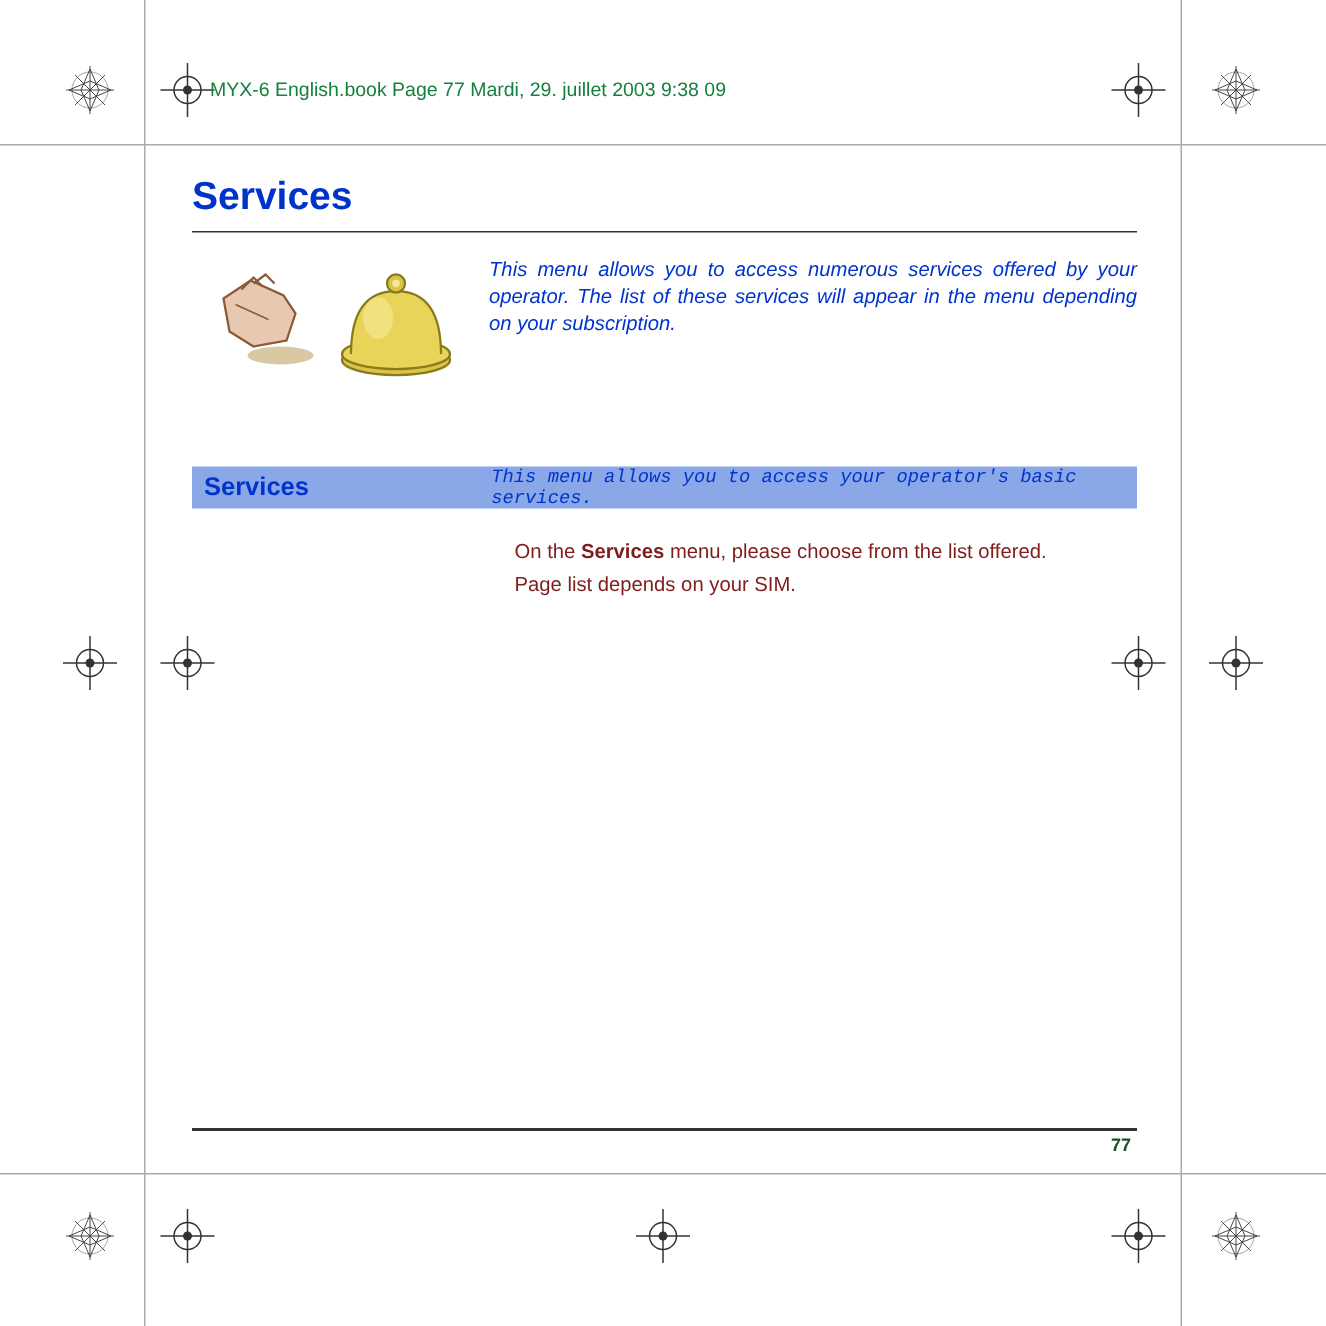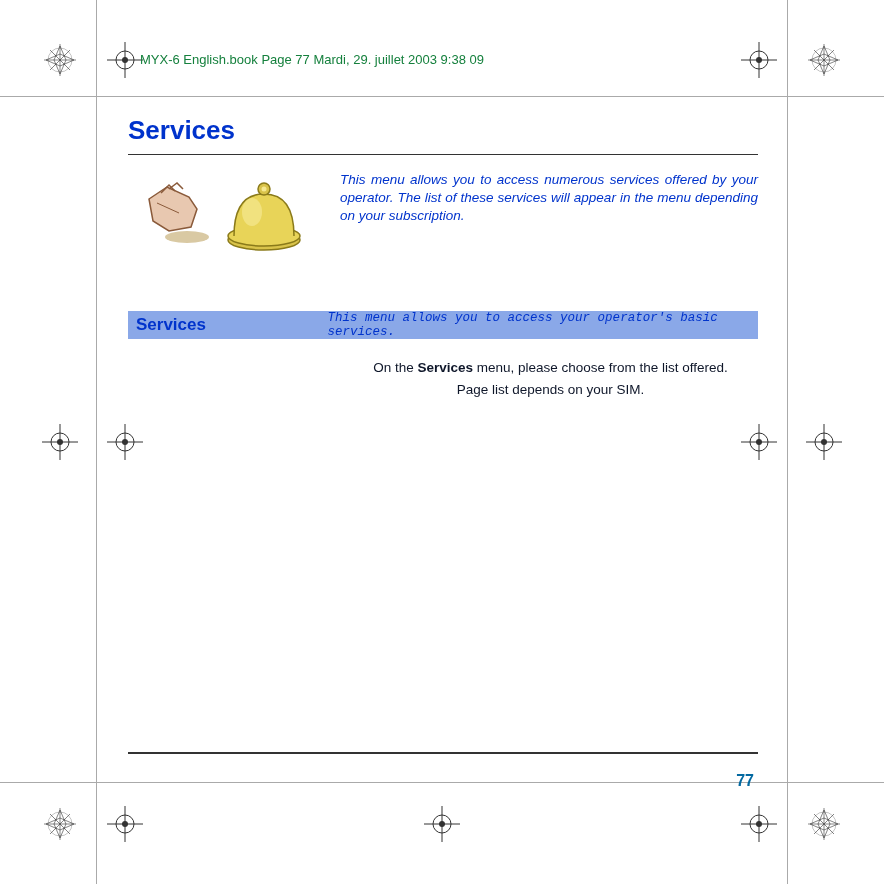--- a/index.html
+++ b/index.html
@@ -50,21 +50,21 @@
       width: 630px;
     }
     .title {
       color: #0033cc;
       font-size: 26px;
       font-weight: bold;
       margin-bottom: 8px;
       font-family: Arial, sans-serif;
     }
     .hr1 { height: 1px; background: #333; width: 100%; margin-bottom: 16px; }
-    .intro-row { display: flex; gap: 22px; margin-bottom: 50px; }
+    .intro-row { display: flex; gap: 8px; margin-bottom: 50px; }
     .icons-area { width: 190px; height: 90px; display: flex; align-items: center; justify-content: center; gap: 8px; flex-shrink: 0; }
     .intro-text {
       color: #0033cc;
       font-style: italic;
       font-size: 13.5px;
       line-height: 1.35;
       text-align: justify;
     }
     .section-bar {
       display: flex;
@@ -82,33 +82,32 @@
       font-family: Arial, sans-serif;
     }
     .section-bar-desc {
       color: #0033cc;
       font-style: italic;
       font-size: 12.5px;
       font-family: Liberation Mono, monospace;
     }
     .body-text {
       margin-left: 215px;
-      color: #0f172a;
+      color: #7f1d1d;
       font-size: 13.5px;
       line-height: 1.6;
-      text-align: center;
     }
     .body-text .bold { font-weight: bold; }
     .page-number {
       position: absolute;
-      top: 772px;
+      top: 756px;
       right: 130px;
       font-weight: bold;
-      font-size: 16px;
-      color: #0369a1;
+      font-size: 12px;
+      color: #14532d;
     }
     .footer-line {
       position: absolute;
       top: 752px;
       left: 128px;
       width: 630px;
       height: 1.5px;
       background: #333;
     }
   </style>

